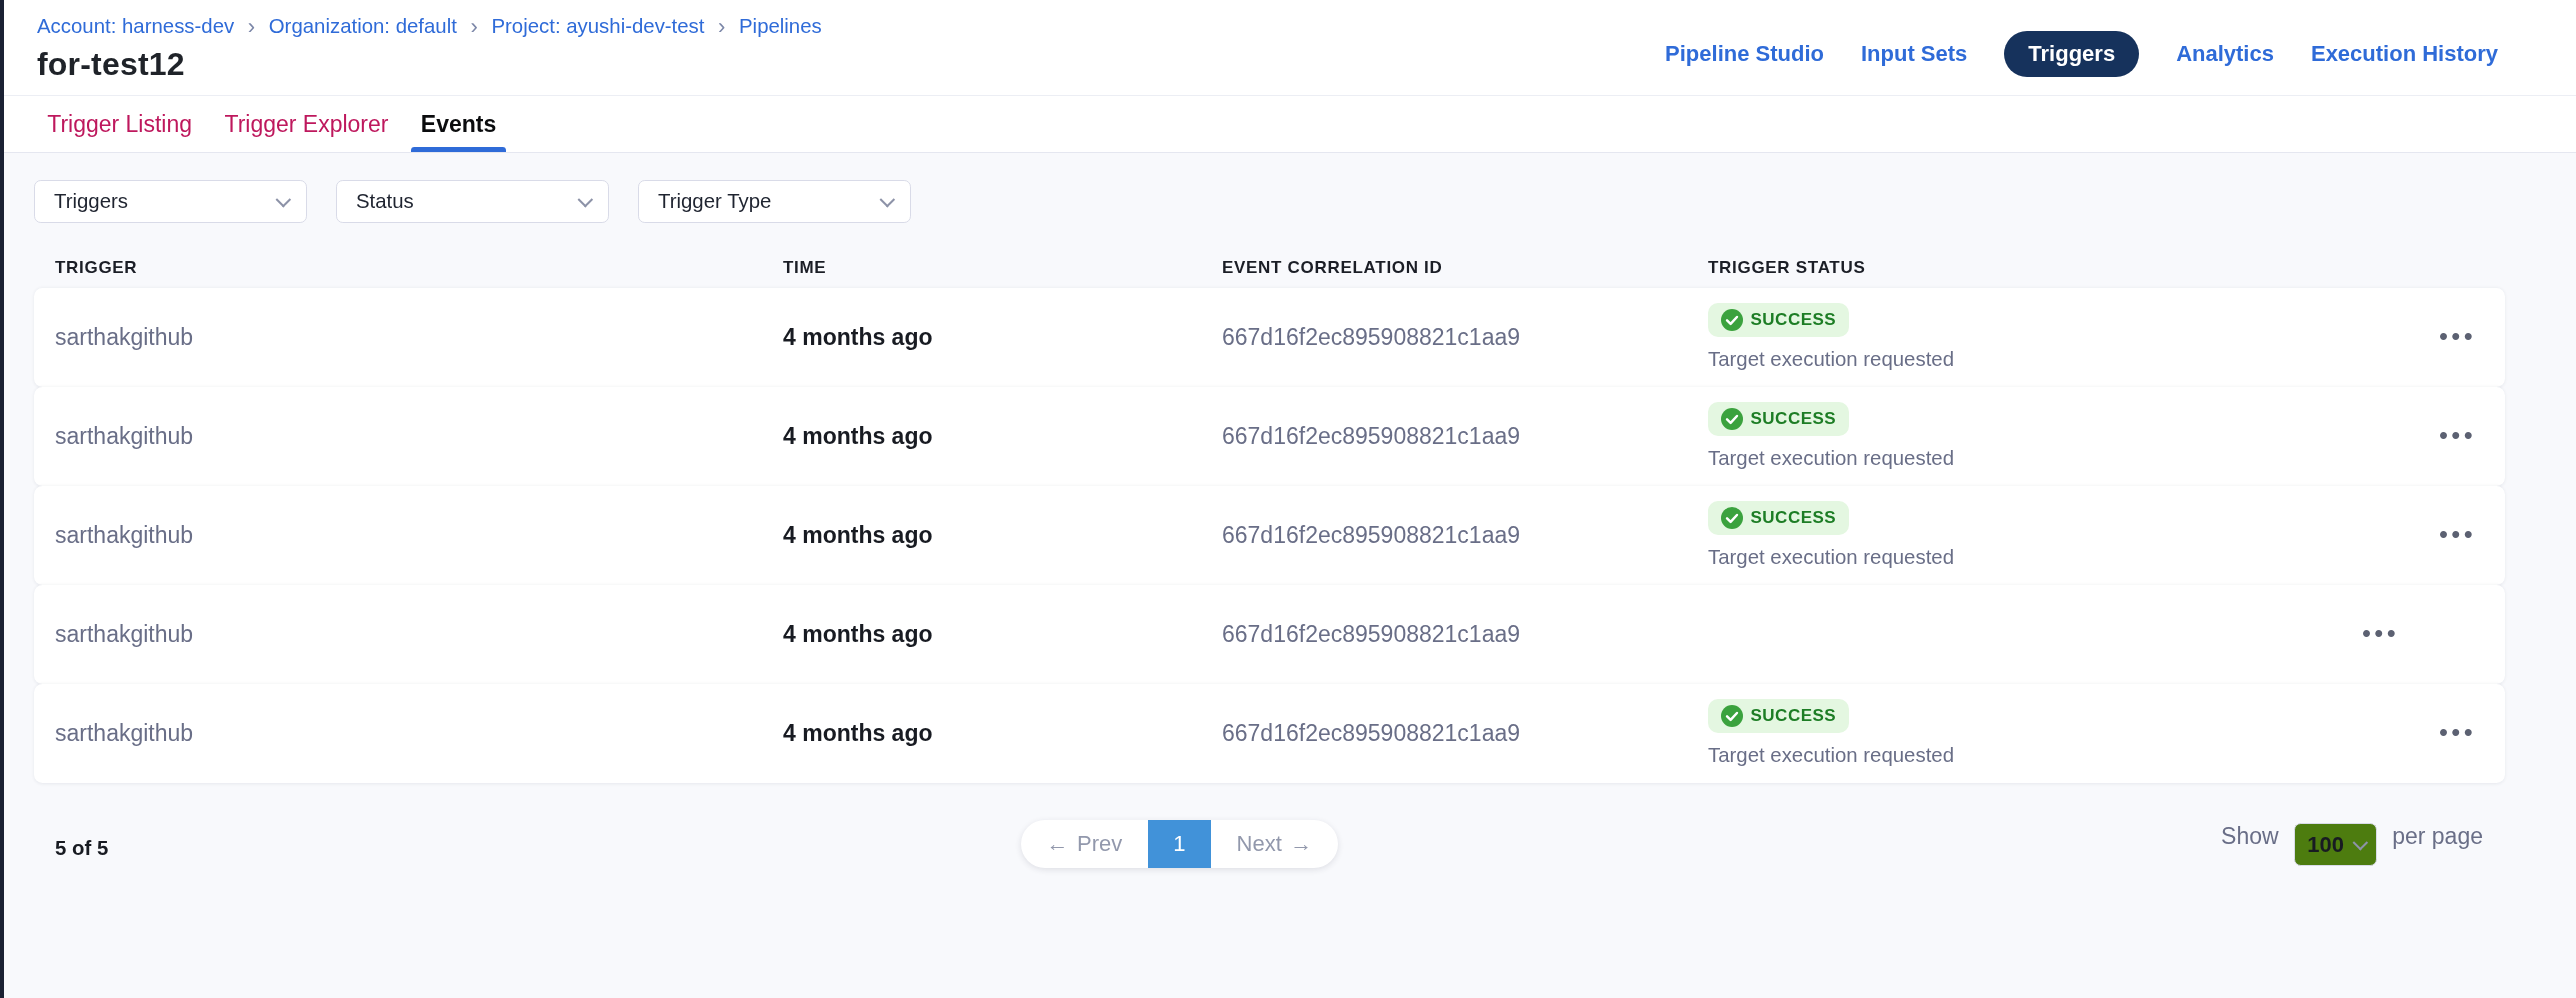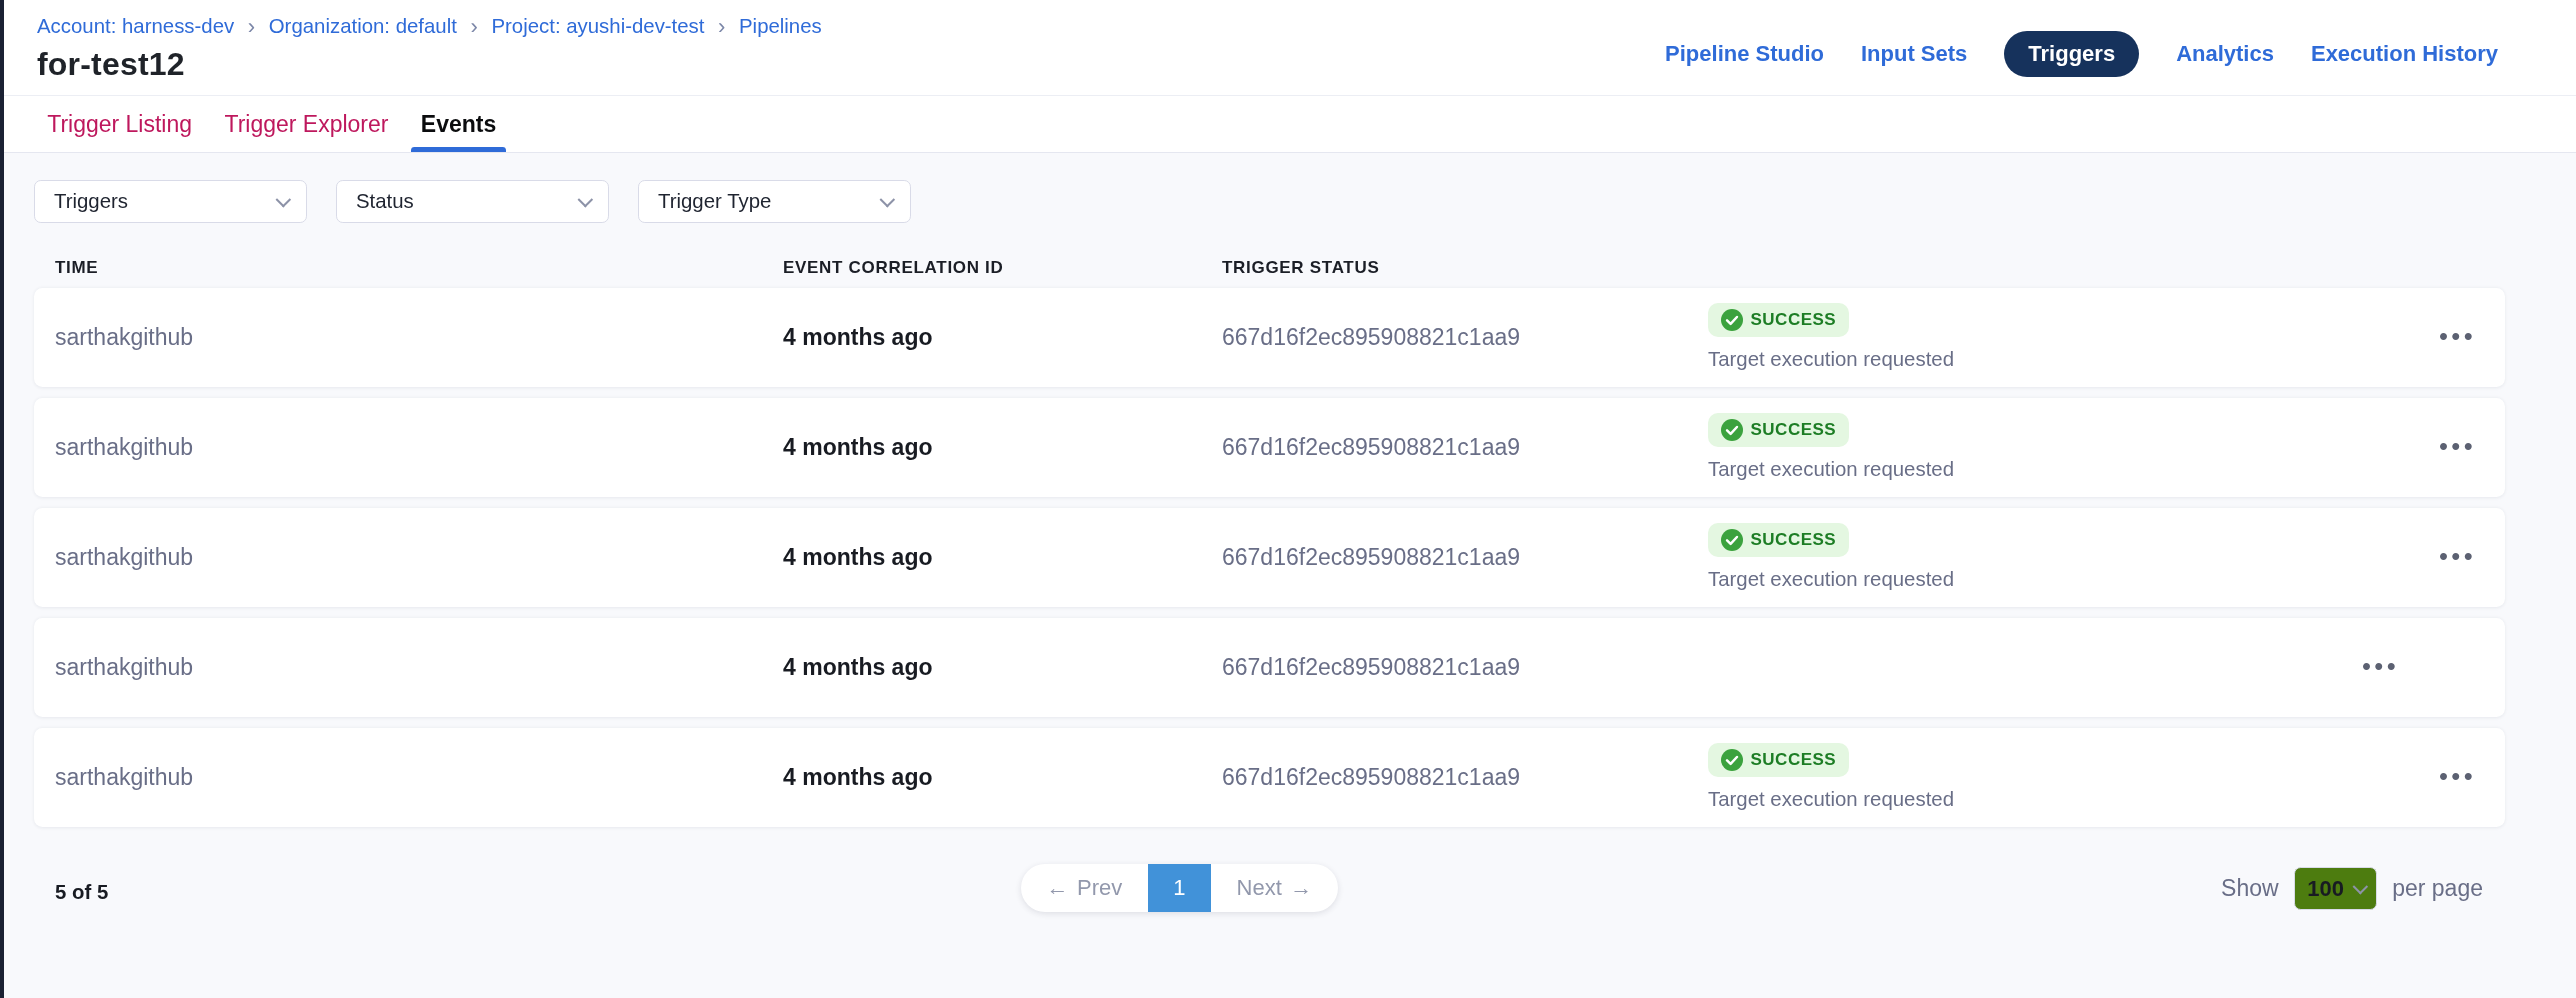--- a/index.html
+++ b/index.html
@@ -41,37 +41,37 @@
 
   .filters{display:flex; gap:29px; margin-top:27px;}
   .select{width:273px; height:43px; background:#fff; border:0.9px solid var(--border); border-radius:6.8px; display:flex; align-items:center; justify-content:space-between; padding:0 19px; cursor:pointer;}
   .select .sel-label{font-size:20.4px; color:#1f2430; font-weight:500;}
   .chev{width:11px; height:11px; border-right:2.1px solid #8d93a8; border-bottom:2.1px solid #8d93a8; transform:rotate(45deg) translateY(-2.6px);}
 
   .grid{display:grid; grid-template-columns:728px 439px 486px 1fr 77px; align-items:center; padding:0 25.6px 0 21px;}
   .thead{margin-top:25.6px; height:39px;}
   .th{font-size:17px; font-weight:700; color:#1b1e26; letter-spacing:0.7px; text-transform:uppercase;}
 
-  .row-card{background:var(--card-bg); border-radius:8.5px; height:99px; margin-bottom:11px; box-shadow:0 0.9px 3.4px rgba(30,35,60,0.08); cursor:default;}
+  .row-card{background:var(--card-bg); border-radius:8.5px; height:99px; box-shadow:0 0.9px 3.4px rgba(30,35,60,0.08); cursor:default;}
   .cell-muted{font-size:23px; color:var(--muted);}
   .cell-time{font-size:23px; font-weight:700; color:#181b22;}
   .status-cell{display:flex; flex-direction:column; align-items:flex-start; gap:11px;}
   .status-badge{display:inline-flex; align-items:center; gap:7.7px; padding:6px 12.8px; border-radius:10px; font-size:17px; font-weight:800; letter-spacing:0.5px;}
   .row-card.success .status-badge{background:var(--success-bg); color:var(--success-fg);}
   .row-card.failed  .status-badge{background:var(--failed-bg);  color:var(--failed-fg);}
   .status-detail{font-size:20.4px; color:var(--muted);}
   .menu-btn{justify-self:end; background:none; border:none; font-size:25.6px; letter-spacing:3.4px; color:#5c6172; cursor:pointer; line-height:1; padding:6.8px 3.4px;}
 
   
   .footer{position:relative; height:111px; margin-top:32px;}
   .result-count{position:absolute; left:21px; top:22px; font-size:20.4px; font-weight:700; color:#181b22;}
   .pagination{position:absolute; left:987px; top:5.1px; height:48px; background:#fff; border-radius:25.6px; box-shadow:0 1.7px 6.8px rgba(30,35,60,0.12); display:flex; align-items:stretch; overflow:hidden;}
   .page-btn{display:flex; align-items:center; gap:8.5px; padding:0 25.6px; font-size:22px; color:var(--disabled); background:none; border:none; cursor:pointer; font-family:inherit;}
   .page-current{width:63px; display:flex; align-items:center; justify-content:center; background:var(--page-active); color:#fff; font-size:22px;}
-  .page-size-group{position:absolute; right:22px; top:8.5px; display:flex; align-items:center; gap:15.3px; font-size:23px; color:var(--muted);}
+  .page-size-group{position:absolute; right:22px; top:8.5px; display:flex; align-items:flex-start; gap:15.3px; font-size:23px; color:var(--muted);}
   .page-size-select{width:83px; height:43px; border:0.9px solid var(--border); border-radius:6.8px; background:#4d7c0f; display:flex; align-items:center; justify-content:center; gap:8.5px; cursor:pointer;}
   .page-size-select .size-val{font-size:22px; font-weight:700; color:#181b22;}
   .badge-icon{display:inline-flex; width:22px; height:22px;}
   .badge-icon svg{width:100%; height:100%;}
 </style>
 </head>
 <body>
 
 <div class="left-rail"></div>
 
@@ -112,20 +112,21 @@
       <span class="sel-label">Status</span>
       <span class="chev"></span>
     </div>
     <div class="select">
       <span class="sel-label">Trigger Type</span>
       <span class="chev"></span>
     </div>
   </div>
 
   <div class="grid thead">
+    <span class="th">Trigger</span>
     <span class="th">Time</span>
     <span class="th">Event Correlation Id</span>
     <span class="th">Trigger Status</span>
     <span class="th"></span>
   </div>
 
   <div>
       <div class="row-card grid success">
       <span class="cell-muted">sarthakgithub</span>
       <span class="cell-time">4 months ago</span>

